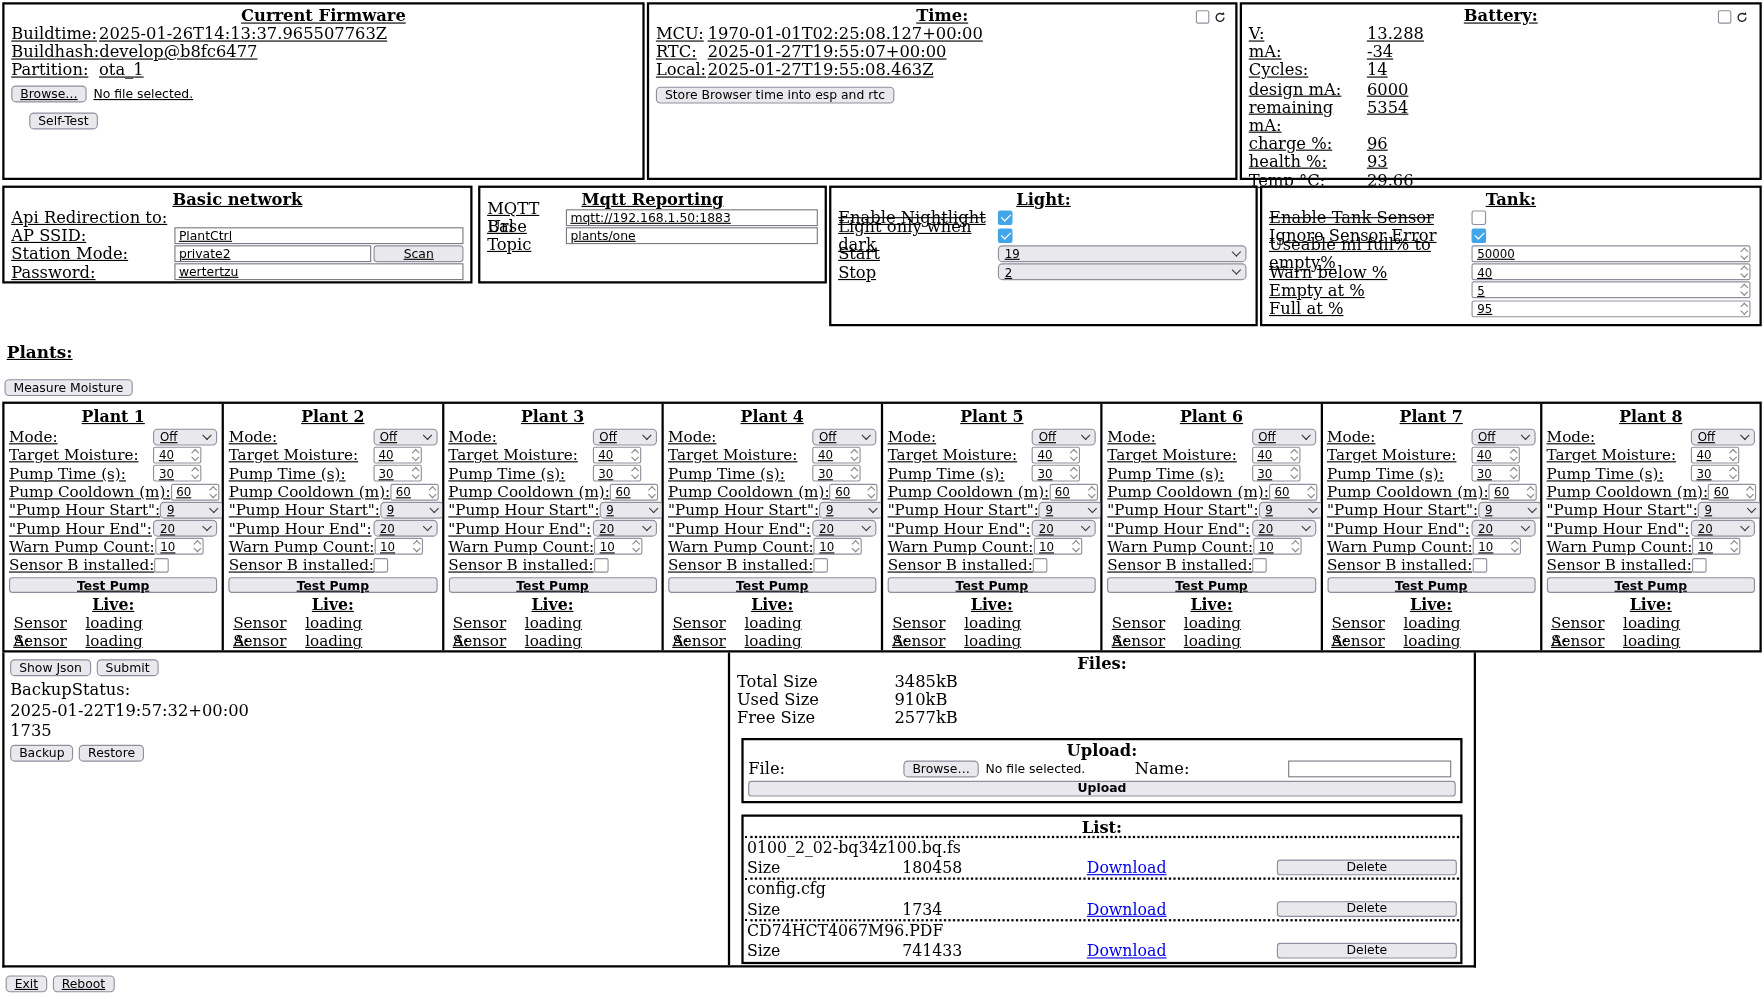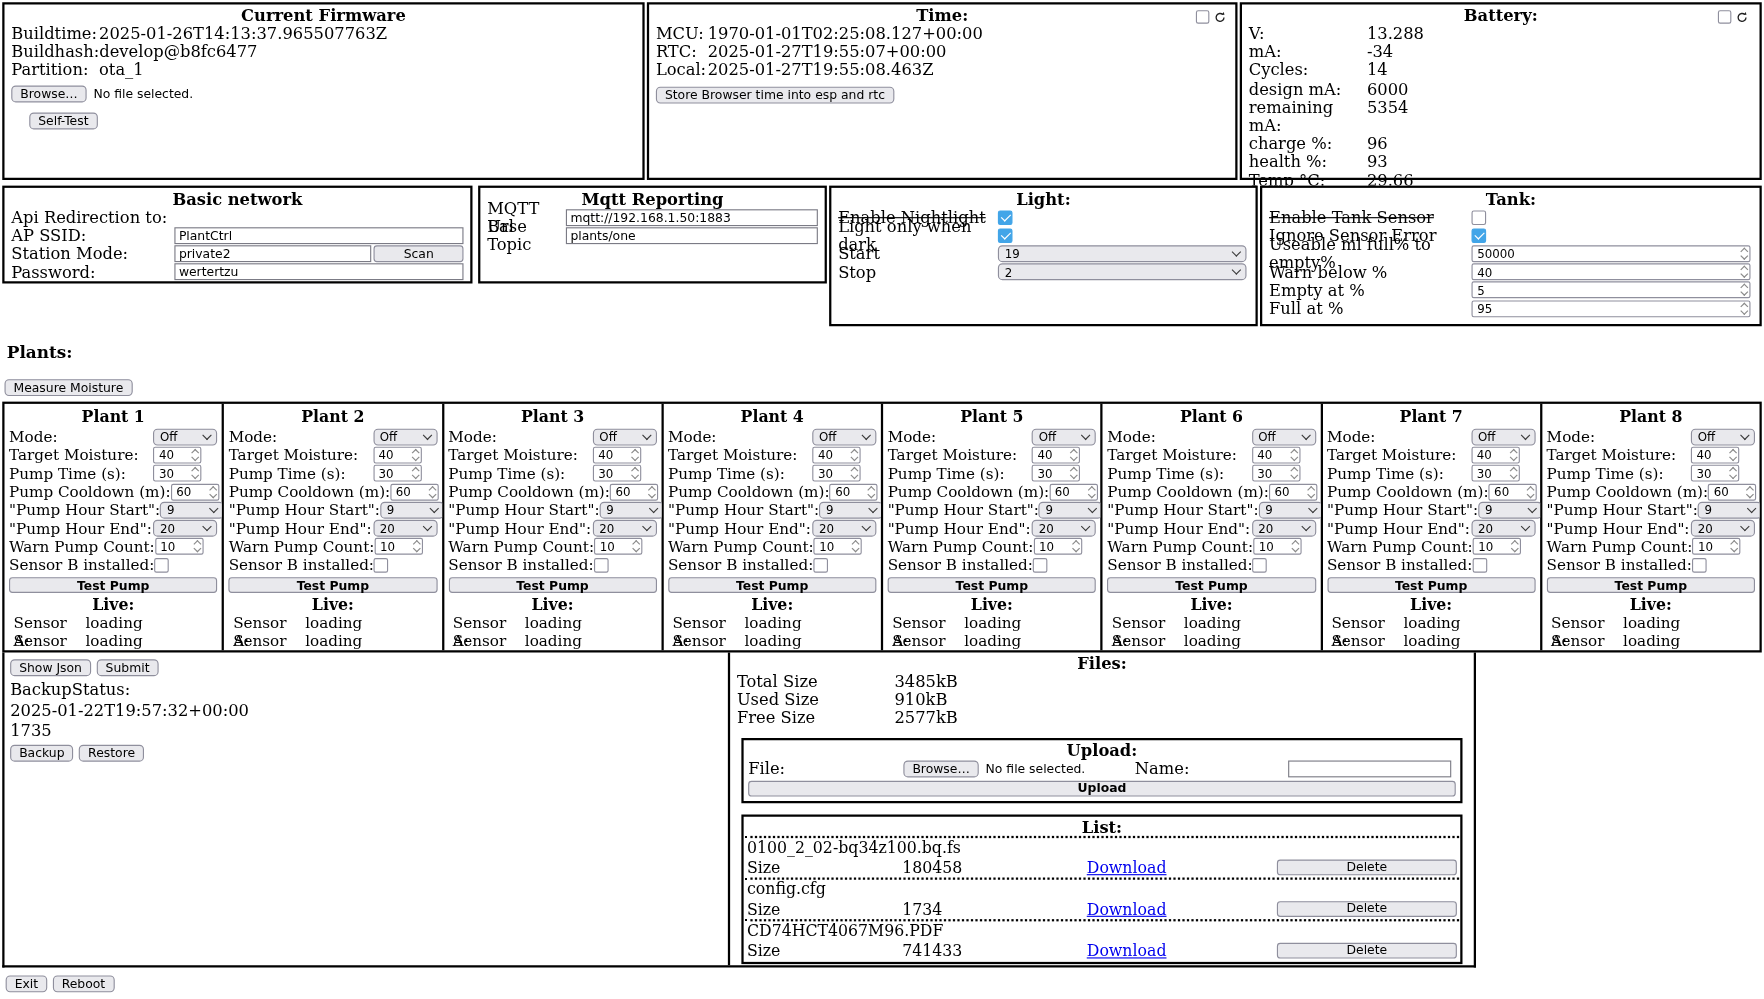--- a/index.html
+++ b/index.html
@@ -1,16 +1,16 @@
 <!DOCTYPE html>
 <html style="--cbblue: #42a5e8; --linkblue: #0000ee; --btnbg: #e9e9ed; --btnborder: #8f8f9d;"><head>
 <meta charset="utf-8">
 <style>
   html,body{margin:0;padding:0;background:#fff;overflow:hidden;}
-  .viewport{width:1764px;height:999px;position:relative;}
+  .viewport{width:1764px;height:999px;position:relative;text-decoration:underline;}
   .scale{width:1568px;height:888px;transform:scale(1.125);transform-origin:0 0;
          font-family:"DejaVu Serif",serif;font-size:14.5px;color:#000;padding:2px;box-sizing:border-box;}
 
   
   .panel{border:2px solid #000;box-sizing:border-box;position:relative;padding:1px 6px;background:#fff;}
   .p-title{text-align:center;font-weight:bold;font-size:14.5px;line-height:17px;}
   .top-row{display:flex;align-items:flex-start;}
   .panel-fw{width:571px;height:158px;margin-right:2px;}
   .panel-time{width:525px;height:158px;margin-right:2px;}
   .panel-batt{flex:1;height:158px;}

